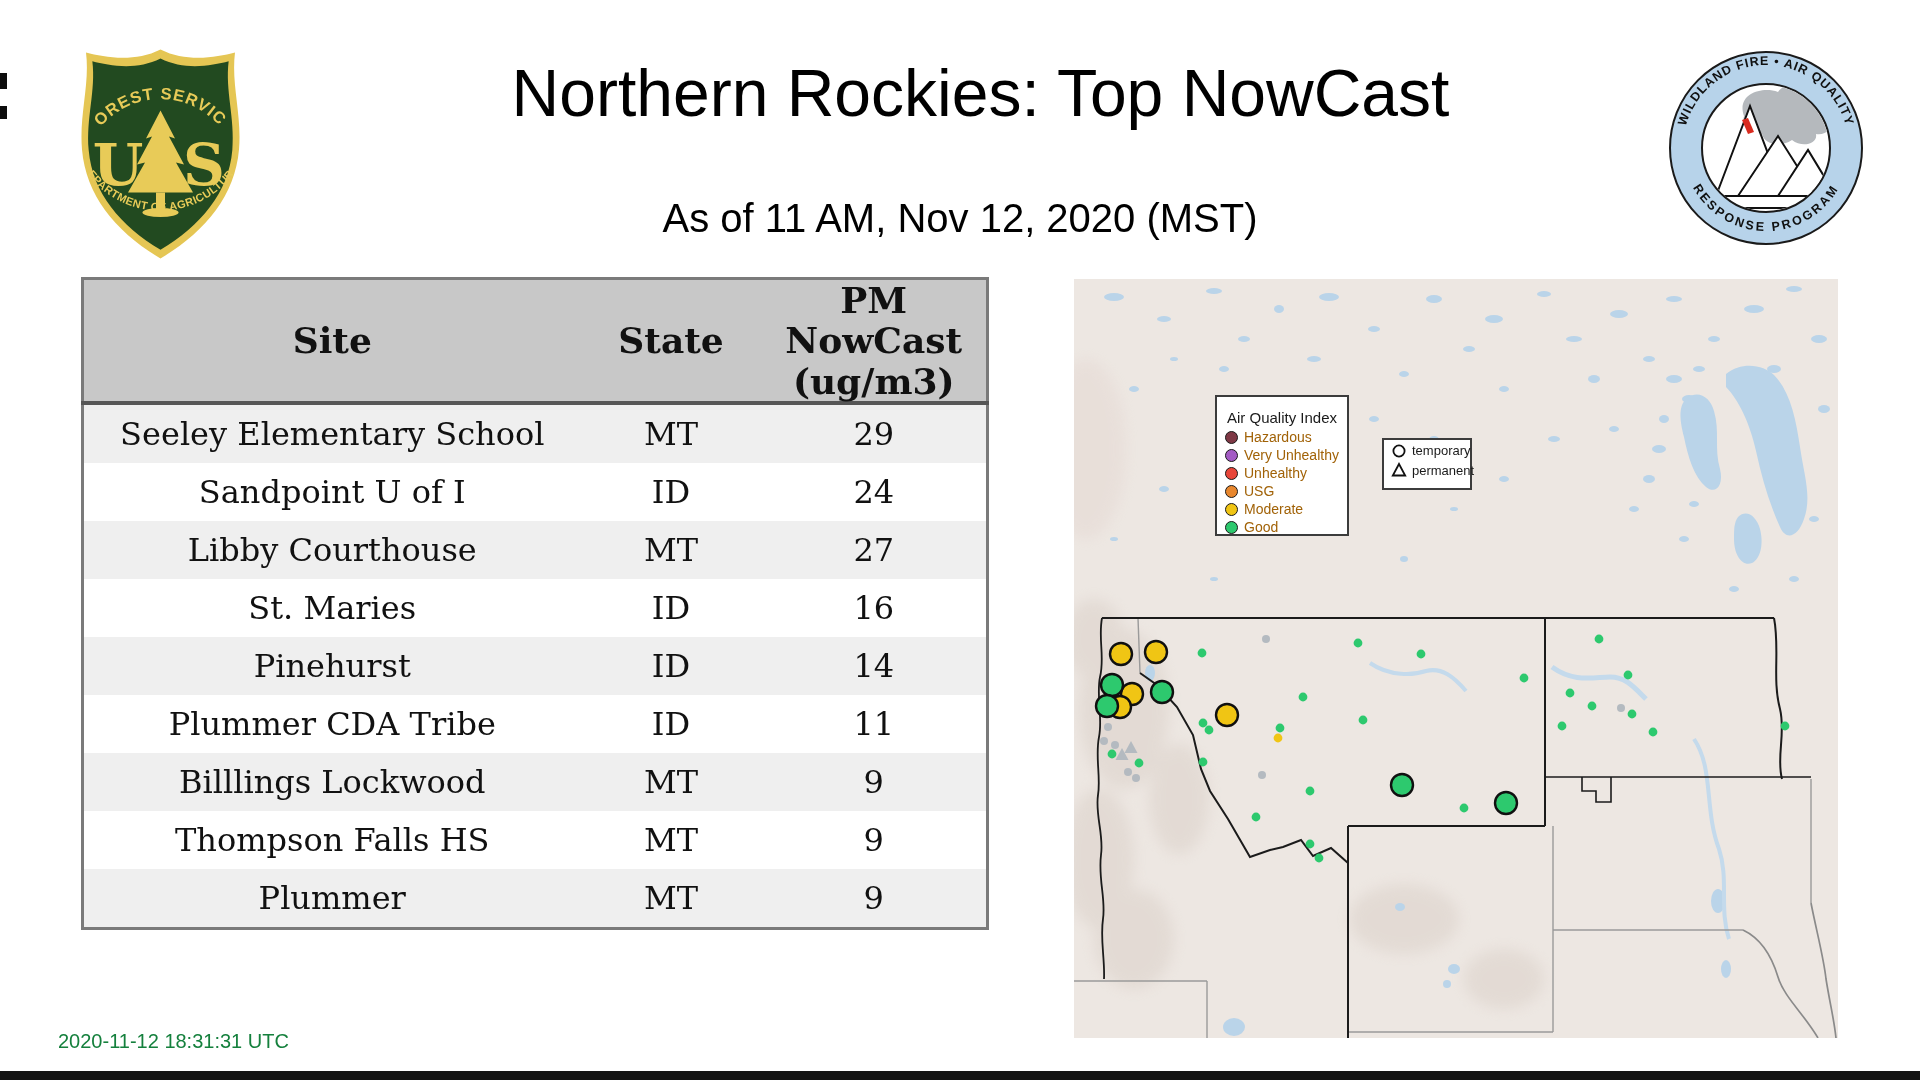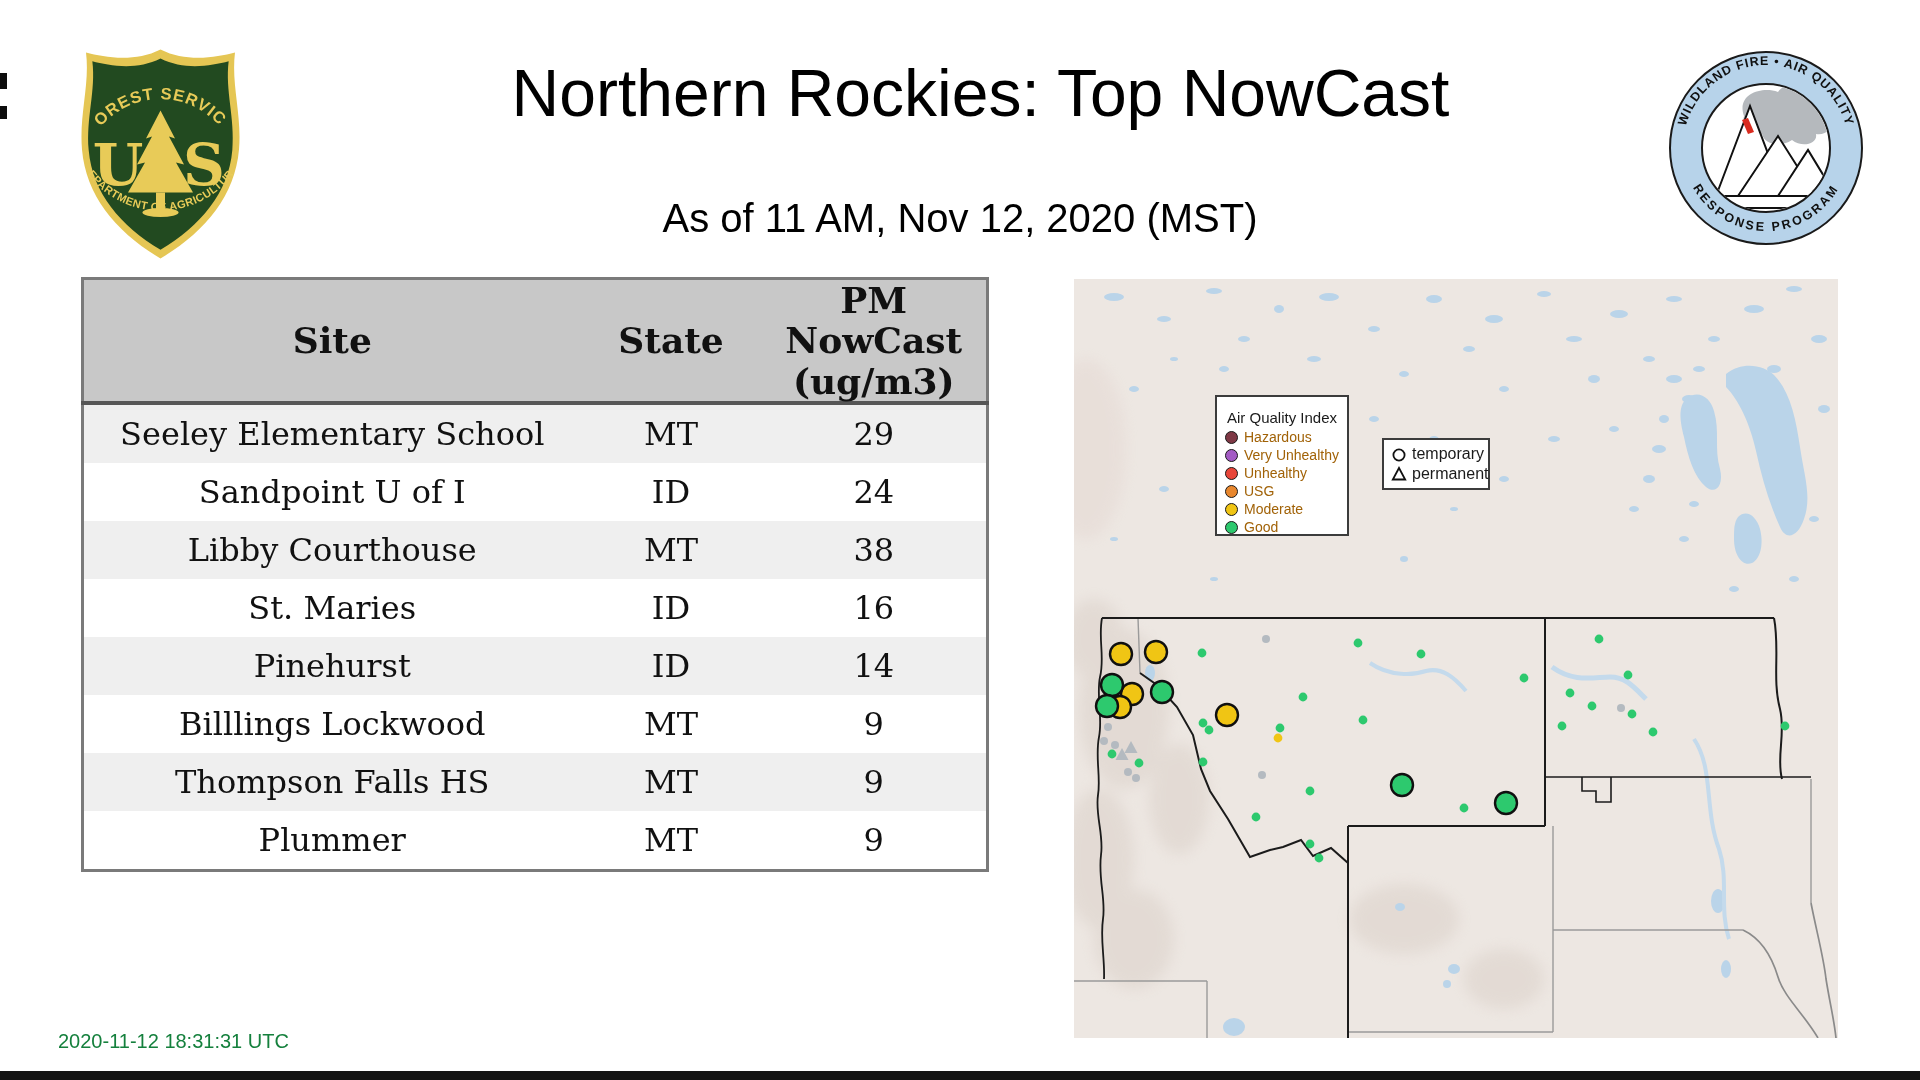--- a/index.html
+++ b/index.html
@@ -47,23 +47,23 @@
   .map-wrap svg.basemap{position:absolute;left:0;top:0;width:764px;height:759px;}
   .aqi-legend{
     position:absolute;left:141px;top:116px;width:134px;height:141px;
     background:#ffffff;border:2px solid #3c3c3c;box-sizing:border-box;
     font-size:14px;padding-top:12px;
   }
   .aqi-legend .aqi-title{text-align:center;font-size:15px;margin-bottom:3px;color:#1a1a1a;}
   .aqi-item{display:flex;align-items:center;gap:6px;margin:1px 0 1px 8px;line-height:17px;color:#a16207;}
   .aqi-dot{width:13px;height:13px;border-radius:50%;border:1.7px solid #1a1a1a;box-sizing:border-box;flex:0 0 auto;}
   .sym-key{
-    position:absolute;left:308px;top:159px;width:108px;height:52px;
+    position:absolute;left:308px;top:159px;width:90px;height:52px;
     background:#ffffff;border:2px solid #3c3c3c;box-sizing:border-box;
-    font-size:16px;color:#1a1a1a;display:flex;flex-direction:column;justify-content:center;
+    font-size:13px;color:#1a1a1a;display:flex;flex-direction:column;justify-content:flex-start;
     padding-left:7px;
   }
   .sym-row{display:flex;align-items:center;gap:5px;height:20px;}
   .sym-row svg{flex:0 0 auto;display:block;}
   
   .edge-chip{position:absolute;left:0;width:7px;background:#0d0d0d;}
   .bottom-bar{position:absolute;left:0;top:1071px;width:1920px;height:9px;background:#141414;}
 </style>
 </head>
 <body>
@@ -150,31 +150,36 @@
         <td>29</td>
       </tr>
       <tr>
         <td>Sandpoint U of I</td>
         <td>ID</td>
         <td>24</td>
       </tr>
       <tr>
         <td>Libby Courthouse</td>
         <td>MT</td>
-        <td>38</td>
+        <td>27</td>
       </tr>
       <tr>
         <td>St. Maries</td>
         <td>ID</td>
         <td>16</td>
       </tr>
       <tr>
         <td>Pinehurst</td>
         <td>ID</td>
         <td>14</td>
+      </tr>
+      <tr>
+        <td>Plummer CDA Tribe</td>
+        <td>ID</td>
+        <td>11</td>
       </tr>
       <tr>
         <td>Billlings Lockwood</td>
         <td>MT</td>
         <td>9</td>
       </tr>
       <tr>
         <td>Thompson Falls HS</td>
         <td>MT</td>
         <td>9</td>

